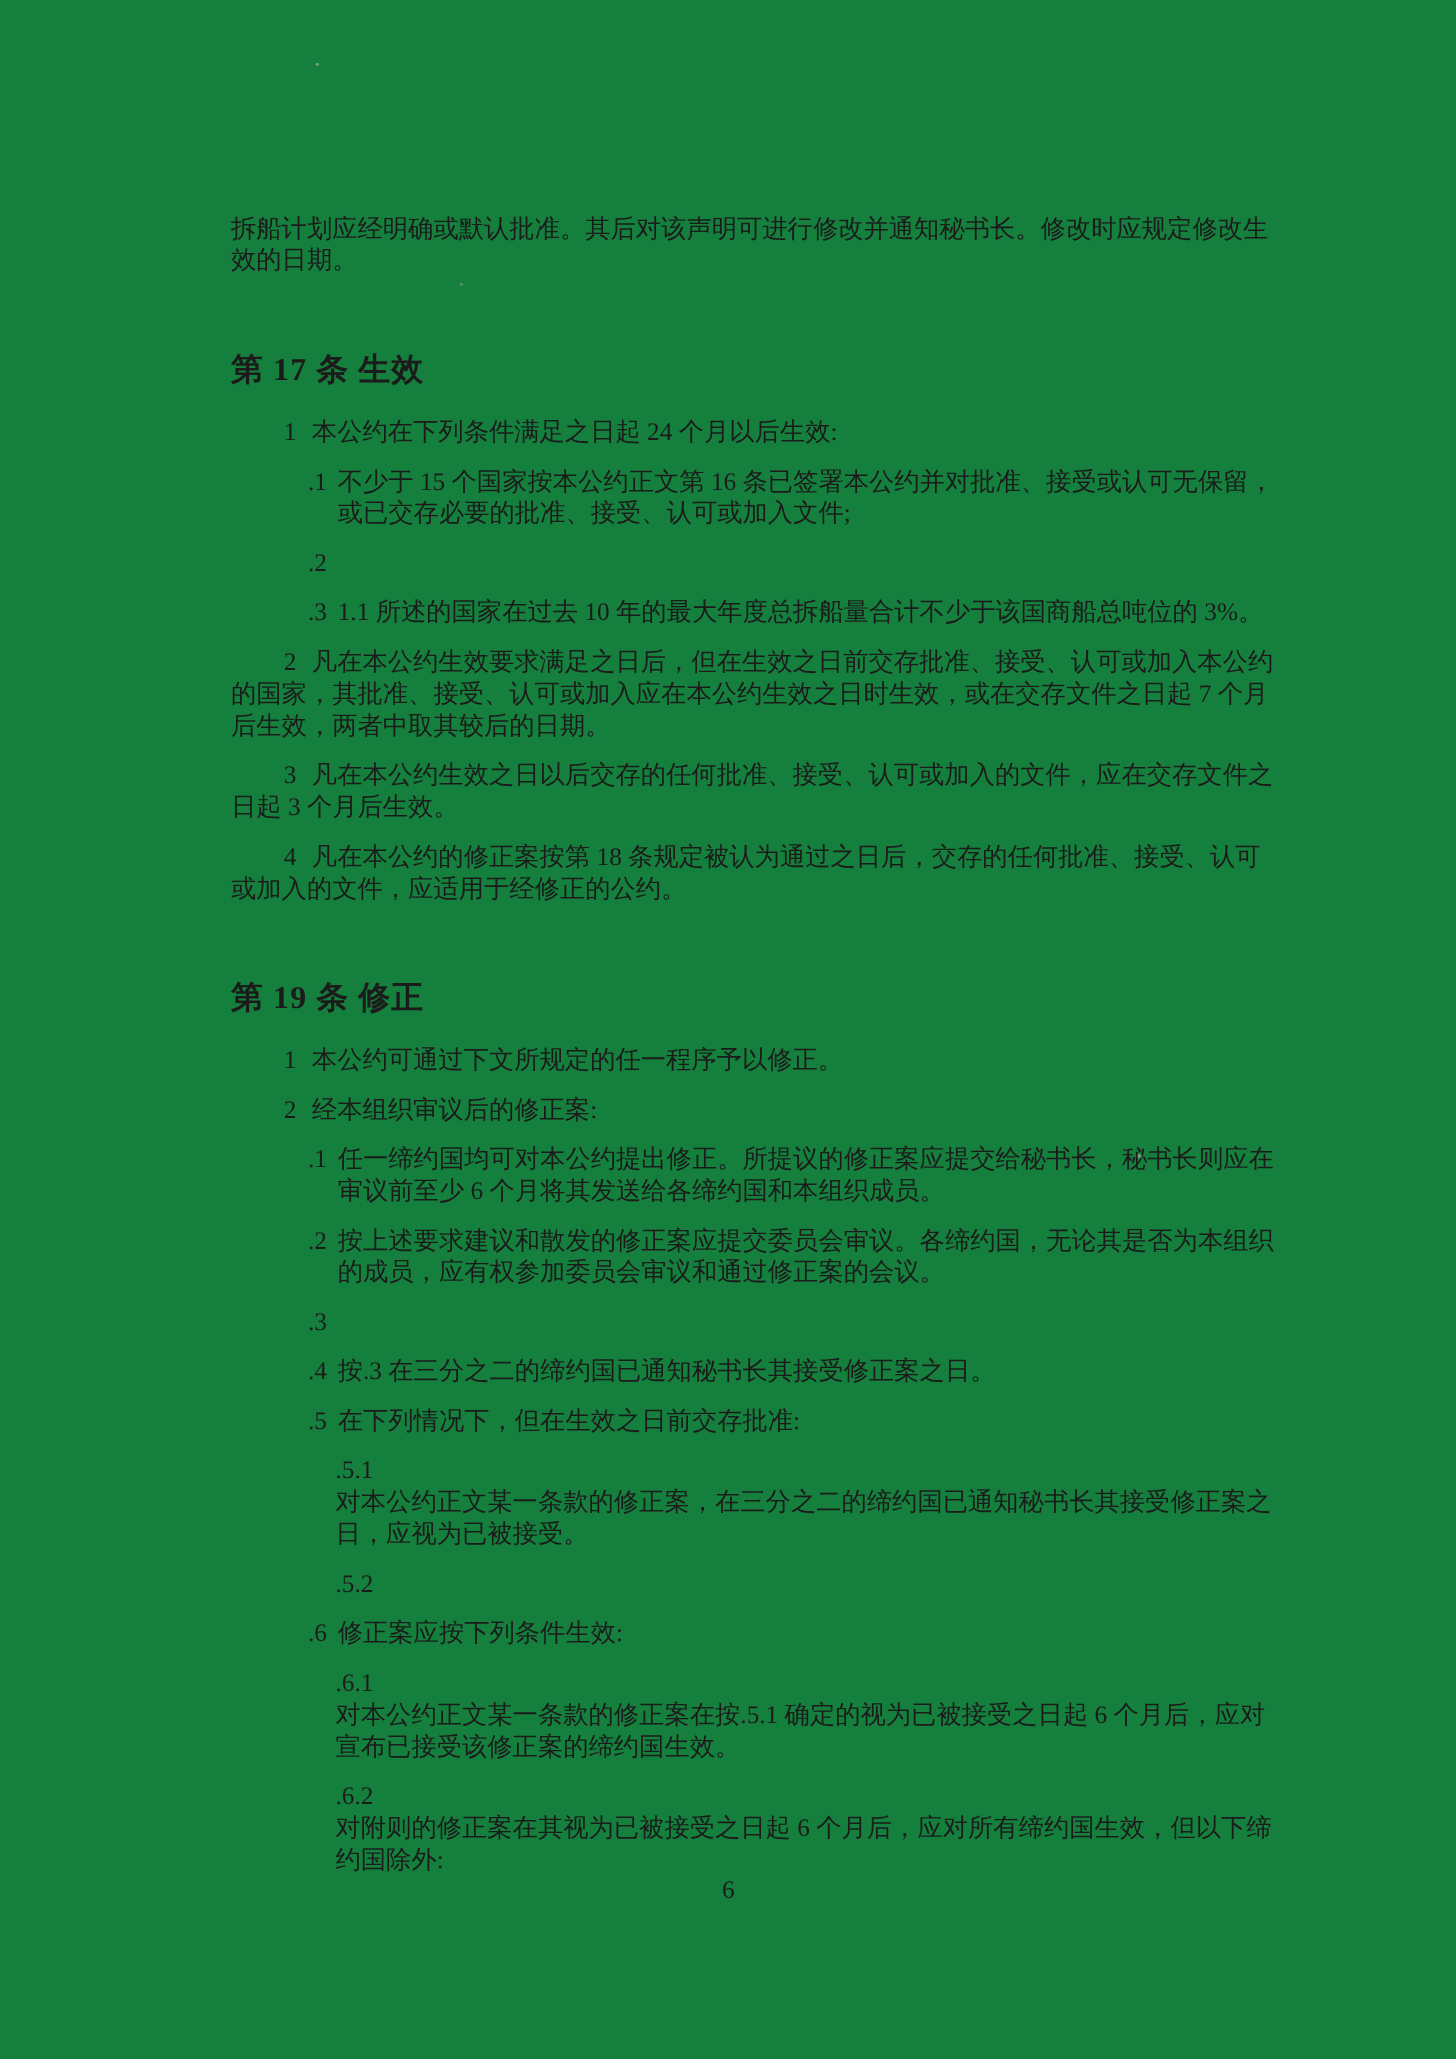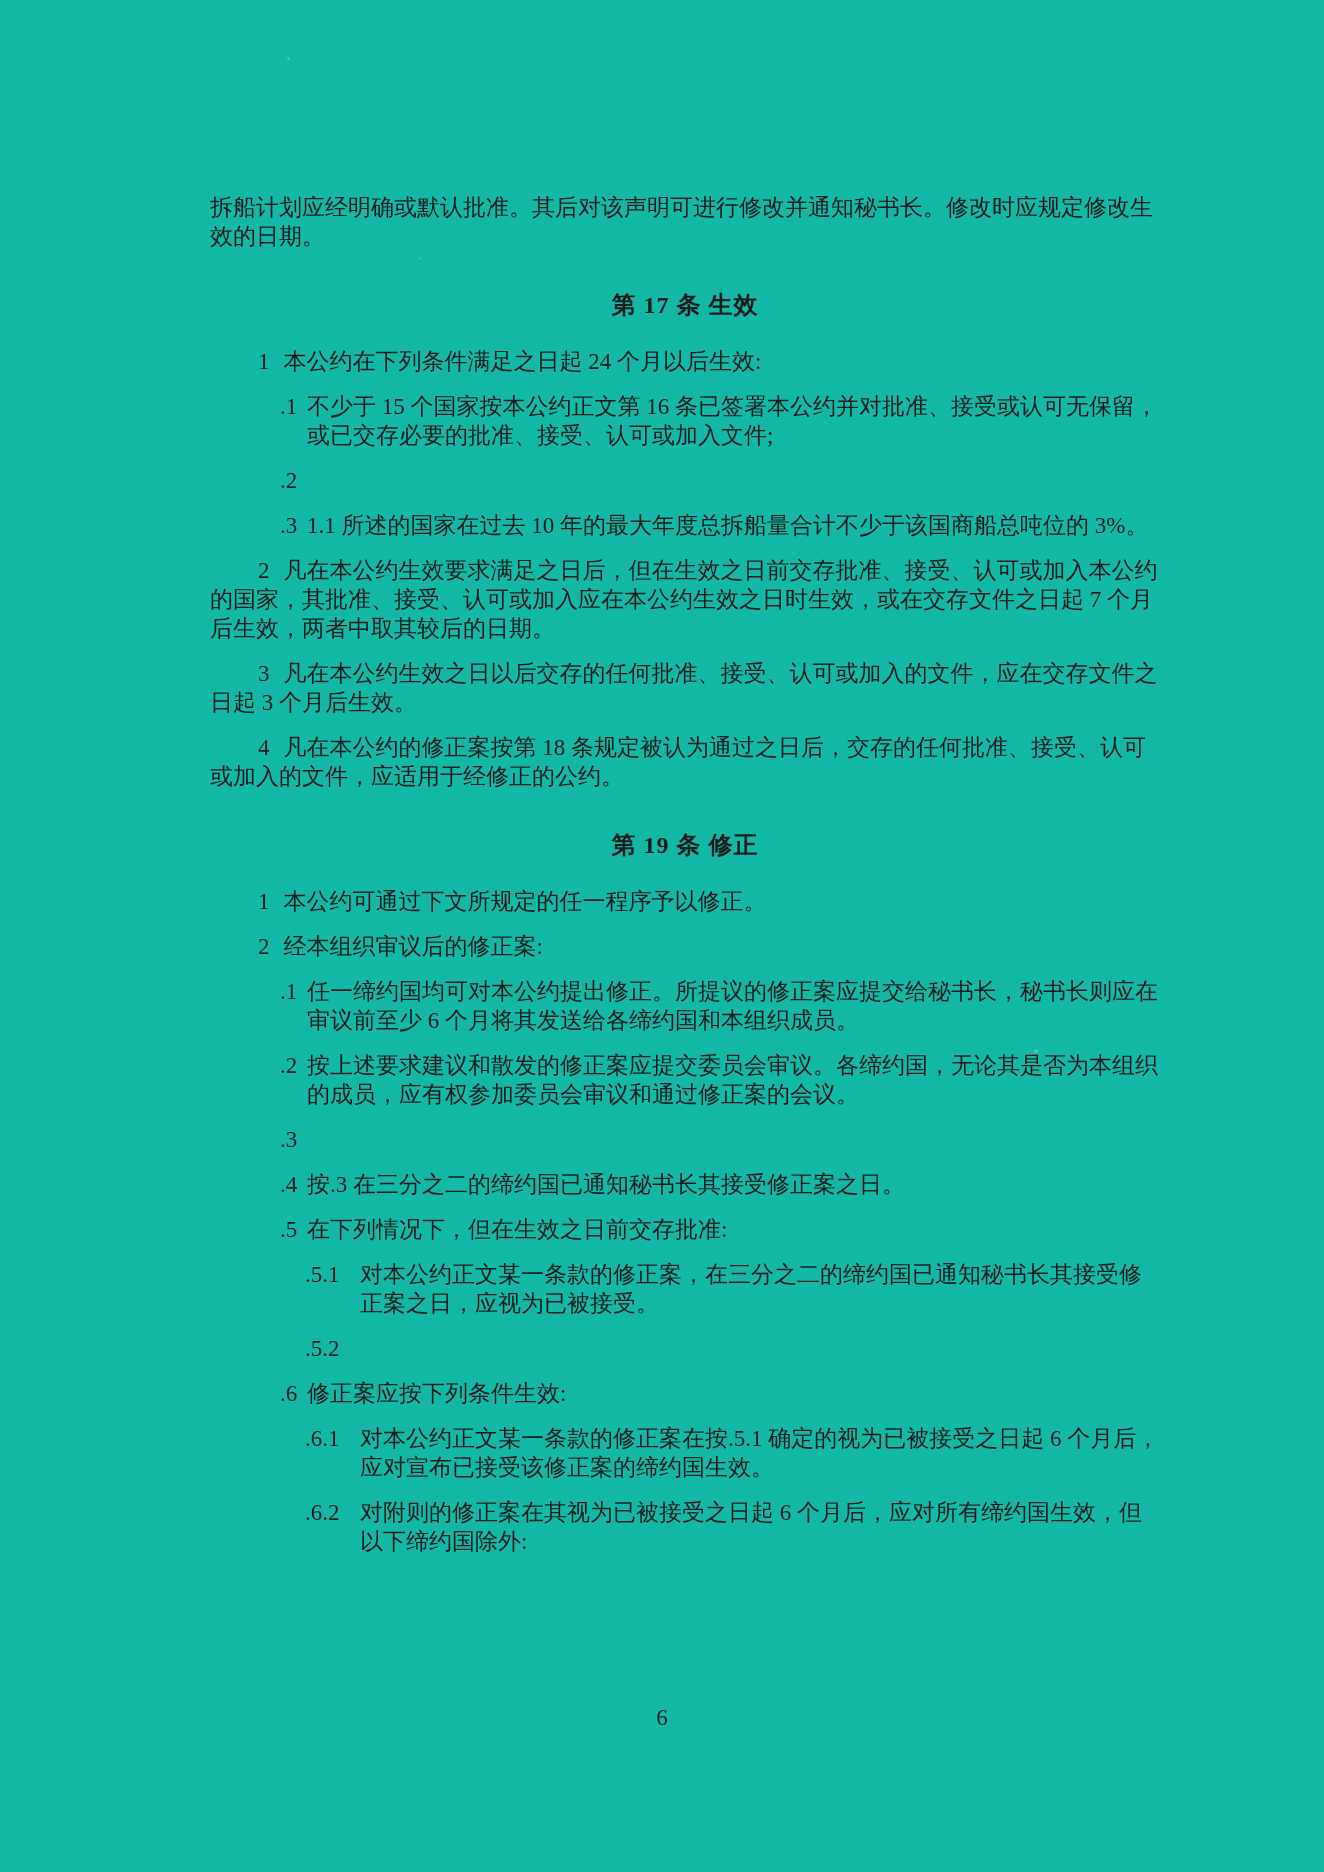--- a/index.html
+++ b/index.html
@@ -1,58 +1,58 @@
 <!DOCTYPE html>
 <html><head>
 <meta charset="utf-8">
 <style>
   html, body { margin: 0; padding: 0; background: #e8e8e6; }
   .page {
     position: relative;
     width: 1324px;
     height: 1872px;
     margin: 0 auto;
-    background: #14b8a6;
+    background: #15803d;
     color: #1b1b1b;
     font-family: "Liberation Serif", "DejaVu Serif", serif;
     font-size: 23px;
     line-height: 29px;
     box-sizing: border-box;
     padding: 193px 164px 0 210px;
     overflow: hidden;
   }
   .intro {
     margin: 0;
     text-indent: 0;
   }
   .article-heading {
-    text-align: center;
+    text-align: left;
     font-weight: bold;
-    font-size: 24px;
+    font-size: 29px;
     line-height: 30px;
-    margin: 39px 0 27px 0;
+    margin: 70px 0 27px 0;
     letter-spacing: 1px;
   }
   .para {
     margin: 16px 0 0 0;
     text-indent: 48px;
   }
   .para .pmark { margin-right: 14px; }
   .item {
     display: flex;
     margin: 16px 0 0 0;
   }
   .item .mark {
     flex: 0 0 auto;
     white-space: nowrap;
   }
   .item .txt { flex: 1 1 auto; }
   .l1 { padding-left: 70px; }
   .l1 .mark { min-width: 27px; }
-  .l2 { padding-left: 95px; }
+  .l2 { padding-left: 95px; flex-direction: column; }
   .l2 .mark { min-width: 55px; }
   .page-number {
     position: absolute;
     top: 1703px;
     left: 0;
     width: 100%;
     text-align: center;
     font-size: 23px;
   }
   

